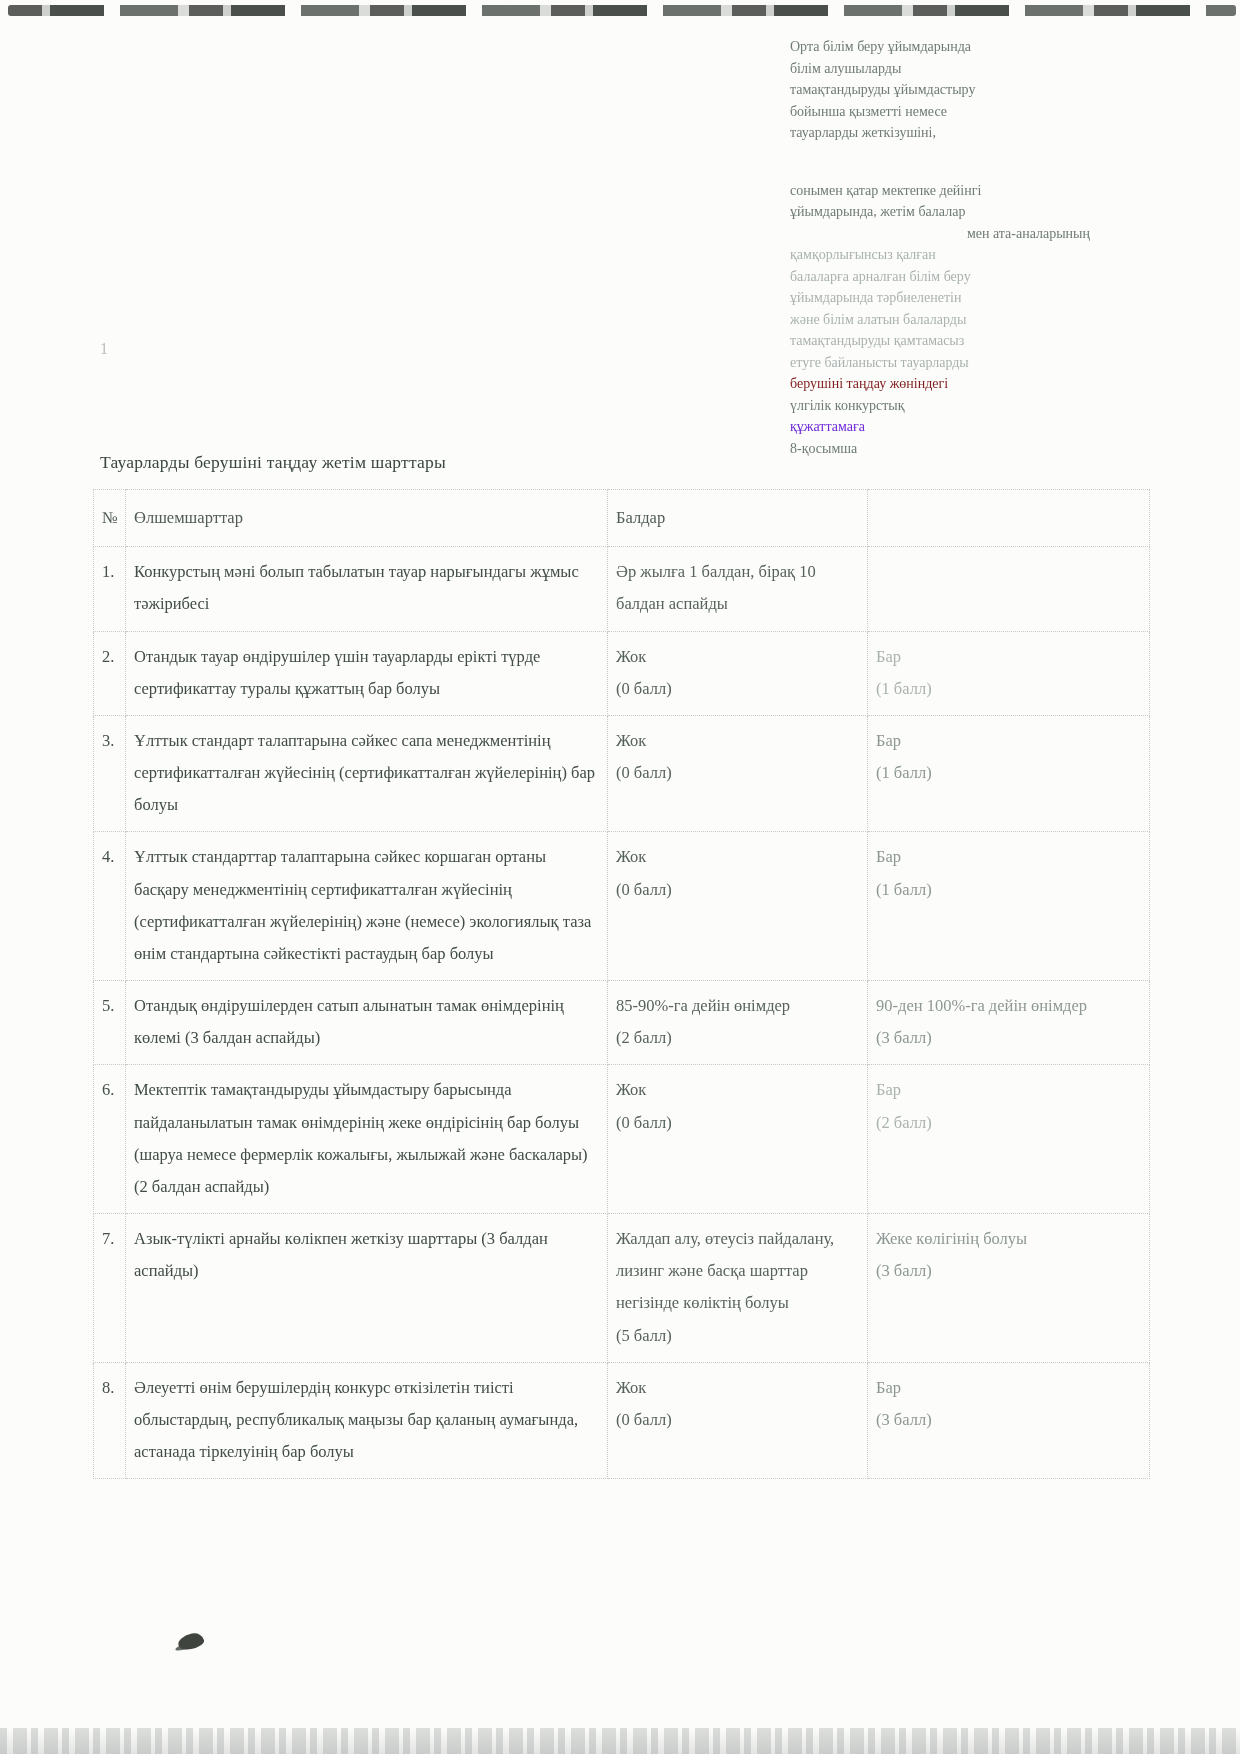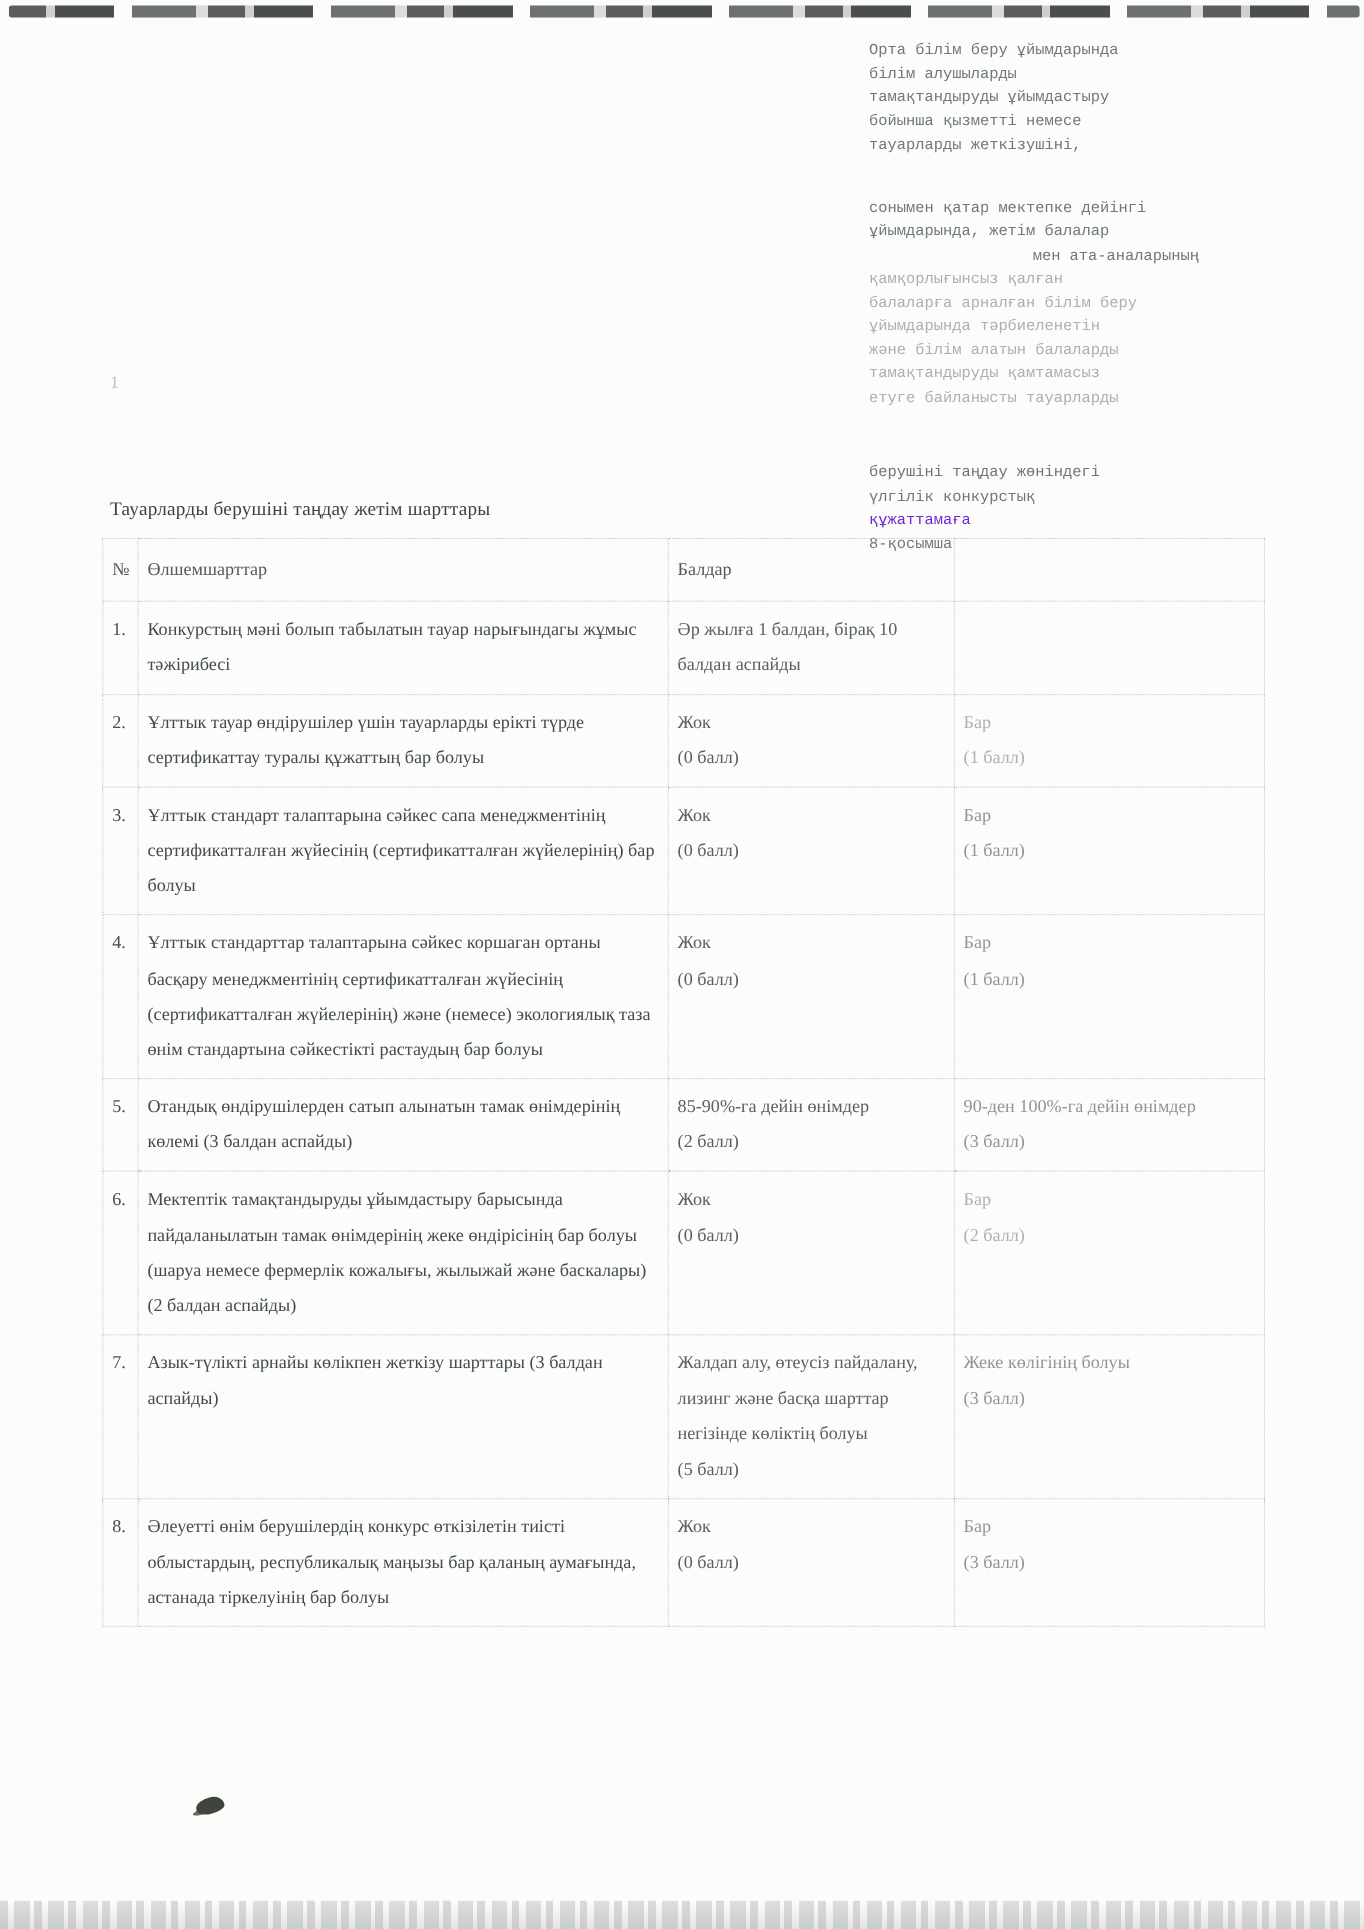--- a/index.html
+++ b/index.html
@@ -31,21 +31,21 @@
     background:#3f443e;border-radius:60% 40% 55% 45%/55% 60% 40% 45%;
     transform:rotate(-12deg);
     box-shadow:-9px 4px 0 -5px rgba(63,68,62,.8);
   }
   .stray-mark{
     position:absolute;left:100px;top:340px;color:#b9c0bc;font-size:16px;
   }
   
   .appendix{
     position:absolute;left:790px;top:36px;width:300px;
-    font-size:14px;line-height:21.5px;font-family:Liberation Mono, monospace;
+    font-size:14px;line-height:21.5px;
   }
   .appendix .ln{display:block;}
   
   .title{
     position:absolute;left:100px;top:452px;font-size:17.5px;letter-spacing:.2px;
   }
   
   .tbl{
     position:absolute;left:93px;top:489px;width:1056px;
     border-collapse:collapse;table-layout:fixed;
@@ -93,21 +93,21 @@
       <span class="ln" style="color: rgb(110, 122, 117);">тауарларды жеткізушіні,</span>
       <span class="ln" style="color: rgb(110, 122, 117); margin-top: 36px;">сонымен қатар мектепке дейінгі</span>
       <span class="ln" style="color: rgb(110, 122, 117);">ұйымдарында, жетім балалар</span>
       <span class="ln" style="color: rgb(110, 122, 117); text-align: right;">мен ата-аналарының</span>
       <span class="ln" style="color: rgb(169, 178, 174);">қамқорлығынсыз қалған</span>
       <span class="ln" style="color: rgb(169, 178, 174);">балаларға арналған білім беру</span>
       <span class="ln" style="color: rgb(169, 178, 174);">ұйымдарында тәрбиеленетін</span>
       <span class="ln" style="color: rgb(169, 178, 174);">және білім алатын балаларды</span>
       <span class="ln" style="color: rgb(169, 178, 174);">тамақтандыруды қамтамасыз</span>
       <span class="ln" style="color: rgb(169, 178, 174);">етуге байланысты тауарларды</span>
-      <span class="ln" style="color: #737373; margin-top: 47px;">берушіні таңдау жөніндегі</span>
+      <span class="ln" style="color: #7f1d1d;">берушіні таңдау жөніндегі</span>
       <span class="ln" style="color: rgb(110, 122, 117);">үлгілік конкурстық</span>
       <span class="ln" style="color: #6d28d9;">құжаттамаға</span>
       <span class="ln" style="color: rgb(110, 122, 117);">8-қосымша</span>
     </div>
 
   <div class="title">Тауарларды берушіні таңдау жетім шарттары</div>
 
   <table class="tbl">
     <colgroup>
       <col class="c-num">
@@ -125,21 +125,21 @@
     </thead>
     <tbody>
         <tr>
           <td class="cell-num">1.</td>
           <td class="cell-crit">Конкурстың мәні болып табылатын тауар нарығындагы жұмыс тәжірибесі</td>
           <td class="cell-s1">Әр жылға 1 балдан, бірақ 10 балдан аспайды</td>
           <td class="cell-s2"></td>
         </tr>
         <tr>
           <td class="cell-num">2.</td>
-          <td class="cell-crit">Ұлттык тауар өндірушілер үшін тауарларды ерікті түрде сертификаттау туралы құжаттың бар болуы</td>
+          <td class="cell-crit">Отандык тауар өндірушілер үшін тауарларды ерікті түрде сертификаттау туралы құжаттың бар болуы</td>
           <td class="cell-s1">Жок
 (0 балл)</td>
           <td class="cell-s2 faint">Бар
 (1 балл)</td>
         </tr>
         <tr>
           <td class="cell-num">3.</td>
           <td class="cell-crit">Ұлттык стандарт талаптарына сәйкес сапа менеджментінің сертификатталған жүйесінің (сертификатталған жүйелерінің) бар болуы</td>
           <td class="cell-s1">Жок
 (0 балл)</td>

